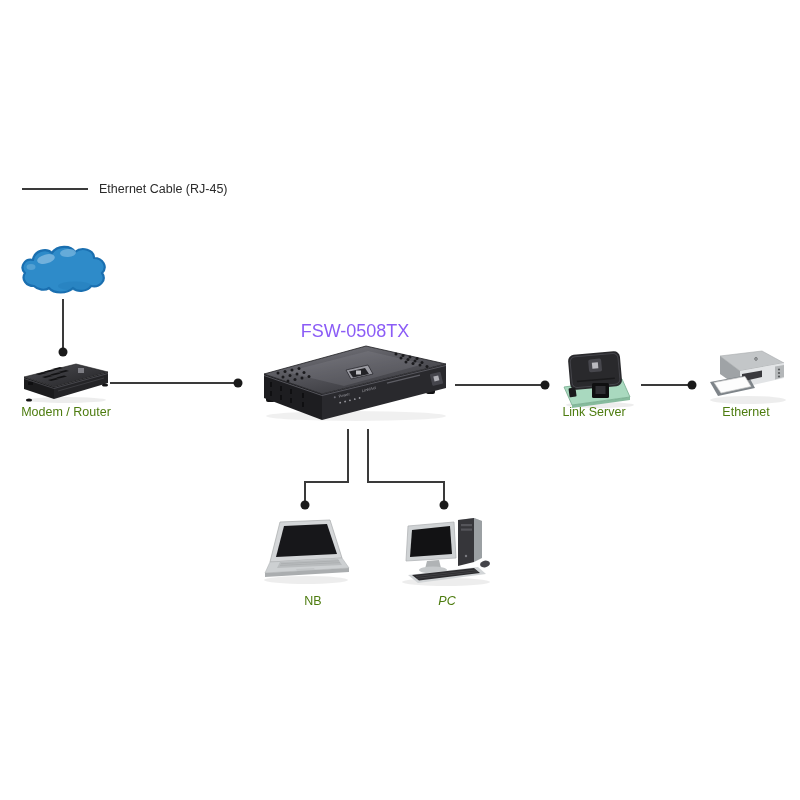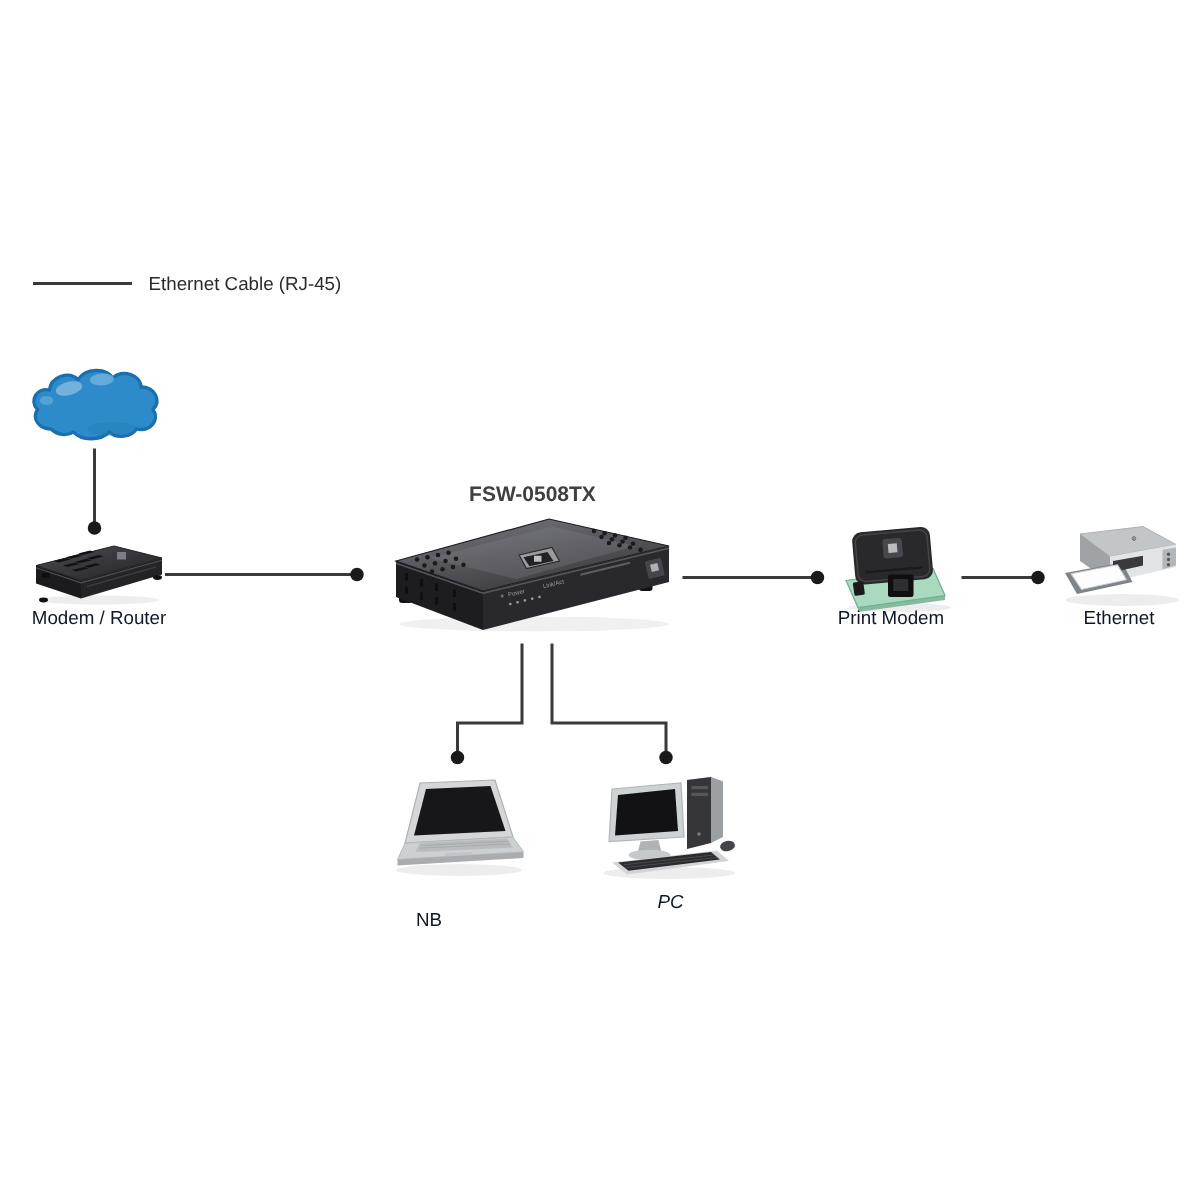--- a/index.html
+++ b/index.html
@@ -3,28 +3,28 @@
 <meta charset="utf-8">
 <style>
   html,body{margin:0;padding:0;background:#ffffff;}
   #canvas{
     position:relative;width:800px;height:800px;background:#ffffff;overflow:hidden;
     font-family:"Liberation Sans","DejaVu Sans",sans-serif;
   }
   .abs{position:absolute;}
   .node-label{
     position:absolute;
-    font-size:12.5px;color:#0f172a;white-space:nowrap;
+    font-size:12.5px;color:#4d7c0f;white-space:nowrap;
     transform:translateX(-50%);
   }
   .legend-label{
     position:absolute;font-size:12.5px;color:#2b2b2b;white-space:nowrap;
   }
   .switch-title{
-    position:absolute;font-size:14px;font-weight:bold;color:#404040;
+    position:absolute;font-size:18px;font-weight:normal;color:#8b5cf6;
     white-space:nowrap;transform:translateX(-50%);
   }
   svg{display:block;}
 </style>
 </head>
 <body>
 
 <div id="canvas">
 
   <svg class="abs" style="left:0;top:0;" width="800" height="800" viewBox="0 0 800 800">
@@ -184,21 +184,21 @@
       <rect x="11" y="5" width="52" height="35" rx="6" fill="#29292c"></rect>
       <rect x="13" y="7" width="48" height="31" rx="5" fill="none" stroke="#4b4b51" stroke-width="1" opacity="0.8"></rect>
       <rect x="31" y="11" width="13" height="13" rx="2" fill="#47474d"></rect>
       <rect x="34.5" y="14.5" width="6" height="6" fill="#cfcfd4" opacity="0.85"></rect>
       <line x1="18" y1="32" x2="56" y2="32" stroke="#1a1a1c" stroke-width="1.5"></line>
     </g>
     <rect x="34" y="35" width="17" height="15" rx="1.5" fill="#0f0f10"></rect>
     <rect x="37.5" y="38" width="10" height="8" fill="#2e2e32"></rect>
     <rect x="11" y="40" width="7" height="9" rx="1" transform="rotate(-8 14 44)" fill="#1a1a1c"></rect>
   </svg>
-  <div class="node-label" style="left:594px;top:405px;">Print Modem</div>
+  <div class="node-label" style="left:594px;top:405px;">Link Server</div>
 
   <svg class="abs" style="left:700px;top:346px;" width="90" height="62" viewBox="0 0 90 62">
     <ellipse cx="48" cy="54" rx="38" ry="4" fill="#000" opacity="0.07"></ellipse>
 
     <polygon points="20,10 62,5 84,17 40,25" fill="#c3c6c8" stroke="#a8abad" stroke-width="0.6"></polygon>
     <polygon points="20,10 40,25 40,42 20,28" fill="#9fa3a6"></polygon>
     <polygon points="40,25 84,17 84,32 40,42" fill="#e2e4e6"></polygon>
     <circle cx="56" cy="13" r="1.4" fill="#8f9ungs295"></circle>
     <circle cx="56" cy="13" r="1.4" fill="#8f9295"></circle>
 
@@ -219,21 +219,21 @@
     <ellipse cx="48" cy="62" rx="42" ry="4" fill="#000" opacity="0.07"></ellipse>
     <polygon points="22,4 72,2 84,40 12,44" fill="#d4d6d8" stroke="#aeb1b3" stroke-width="0.8"></polygon>
     <polygon points="26,8 69,6 79,36 18,39" fill="#17171a"></polygon>
     <polygon points="12,44 84,40 91,50 7,55" fill="#cdd0d2" stroke="#b2b5b7" stroke-width="0.6"></polygon>
     <polygon points="22,44 80,41 84,47 19,50" fill="#b9bcbe"></polygon>
     <line x1="23" y1="45.7" x2="81" y2="42.8" stroke="#a5a8aa" stroke-width="0.6"></line>
     <line x1="22" y1="47.4" x2="82" y2="44.6" stroke="#a5a8aa" stroke-width="0.6"></line>
     <polygon points="38,51 56,50 58,53.5 40,54.5" fill="#c2c5c7"></polygon>
     <polygon points="7,55 91,50 91,54 7,59" fill="#aaadaf"></polygon>
   </svg>
-  <div class="node-label" style="left:286px;top:594px;margin-top:12px;">NB</div>
+  <div class="node-label" style="left:313px;top:594px;">NB</div>
 
   <svg class="abs" style="left:398px;top:512px;" width="98" height="78" viewBox="0 0 98 78">
     <ellipse cx="48" cy="70" rx="44" ry="4" fill="#000" opacity="0.07"></ellipse>
 
     <polygon points="60,8 76,6 84,9 68,11" fill="#c2c5c7"></polygon>
     <polygon points="76,6 84,9 84,46 76,50" fill="#9ba0a3"></polygon>
     <polygon points="60,8 76,6 76,50 60,54" fill="#36363a"></polygon>
     <rect x="63" y="12" width="11" height="2.2" fill="#55555a"></rect>
     <rect x="63" y="16.5" width="11" height="2.2" fill="#55555a"></rect>
     <circle cx="68" cy="44" r="1.2" fill="#7a7a80"></circle>

